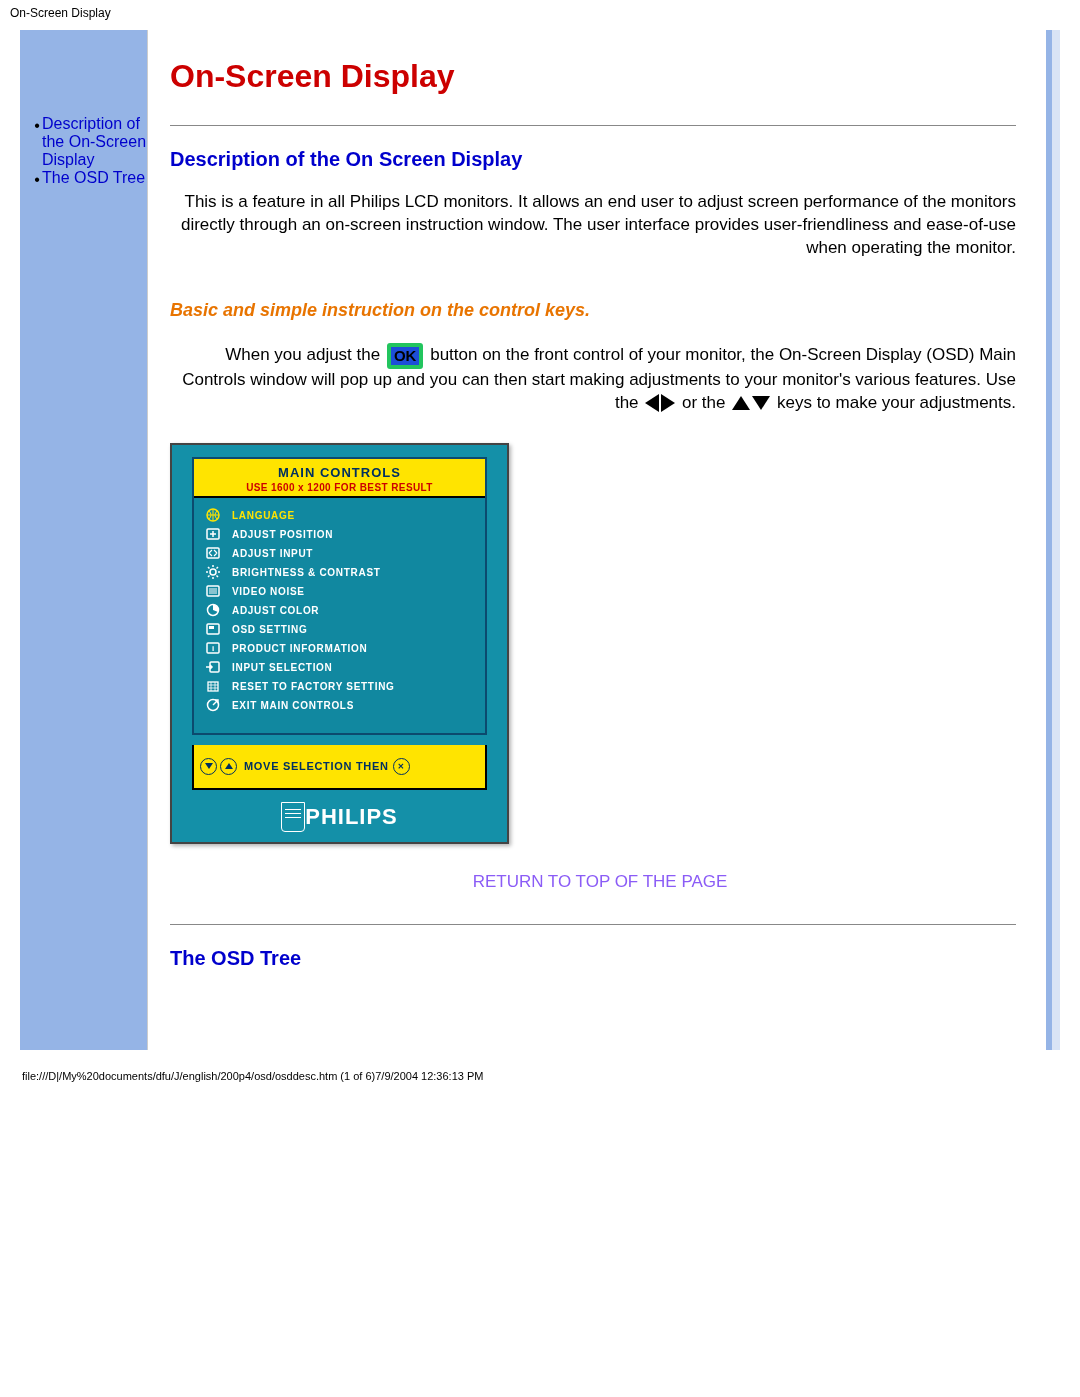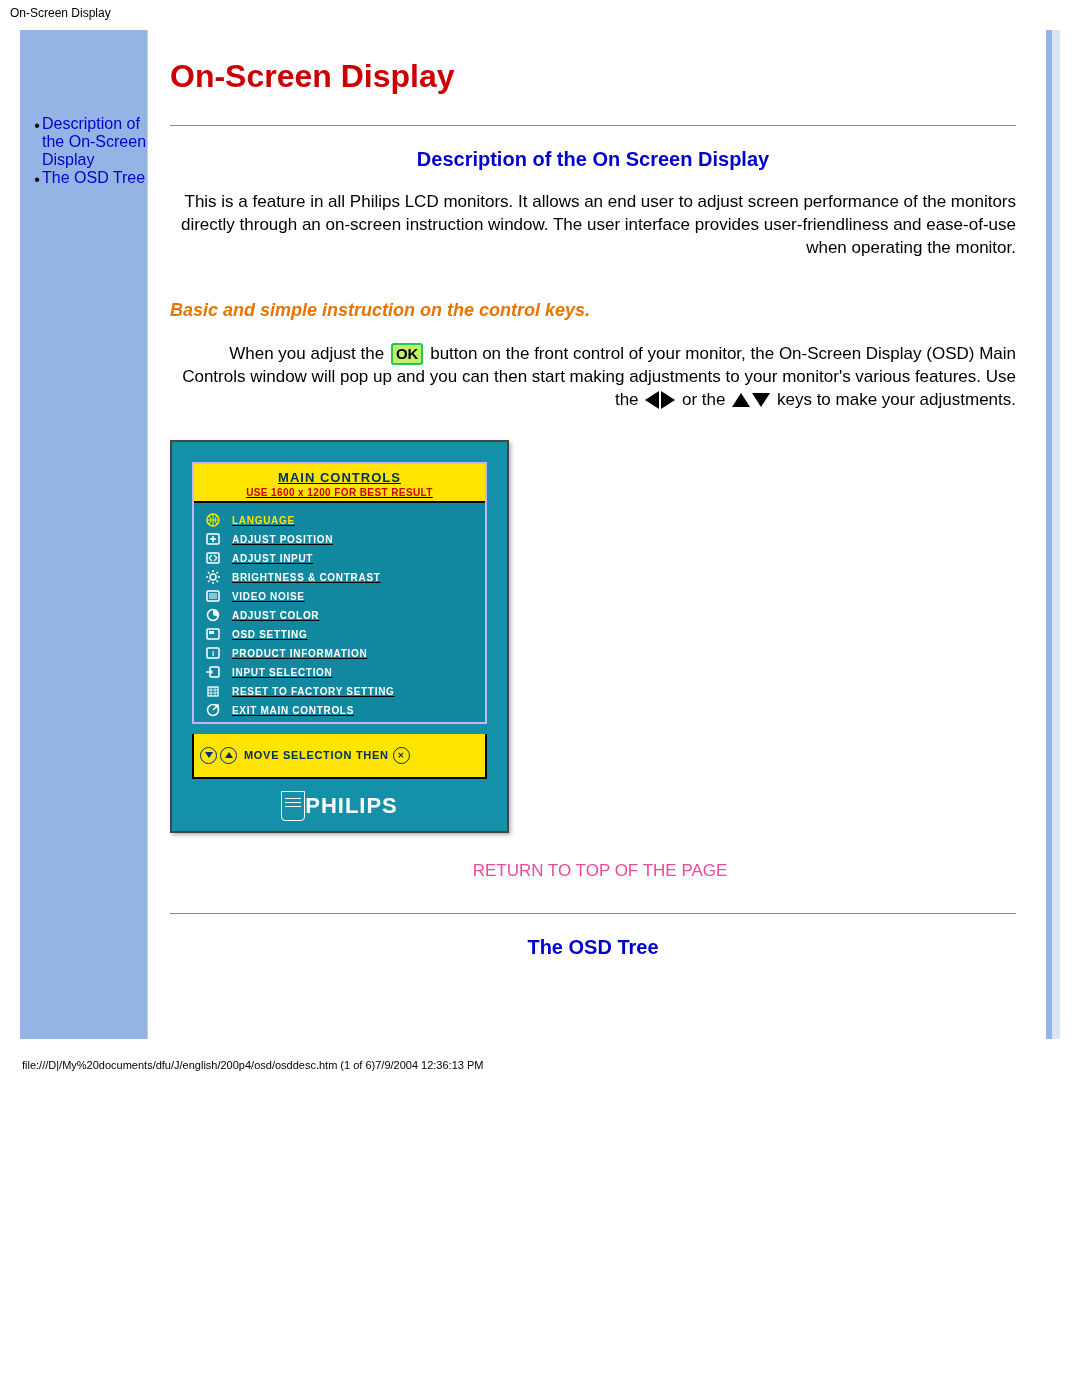--- a/index.html
+++ b/index.html
@@ -62,21 +62,20 @@
   hr.section-rule {
     border: none;
     border-top: 1px solid #888;
     margin: 0 0 22px 0;
   }
   h2.section-head {
     color: #0000cc;
     font-size: 20px;
     font-weight: bold;
     margin: 0 0 20px 0;
-    text-align: center;
   }
   h3.sub-head {
     color: #e87400;
     font-style: italic;
     font-weight: bold;
     font-size: 18px;
     margin: 0 0 22px 0;
   }
   p.body-text {
     font-size: 17px;
@@ -84,27 +83,27 @@
     color: #000;
     margin: 0 0 40px 0;
     text-align: right;
   }
   p.body-text.inline-icons {
     margin-bottom: 28px;
   }
   .ok-btn {
     display: inline-block;
     vertical-align: middle;
-    border: 2px solid #22c55e;
+    border: 4px solid #22c55e;
     border-radius: 3px;
     font-weight: bold;
     font-size: 15px;
     padding: 0 3px;
     line-height: 18px;
-    background: #bef264;
+    background: #1d4ed8;
     margin: 0 2px;
   }
   .arrow-pair {
     display: inline-flex;
     align-items: center;
     vertical-align: middle;
     margin: 0 2px;
   }
   .tri-left {
     width: 0; height: 0;
@@ -134,23 +133,22 @@
   }
   .osd-panel {
     width: 335px;
     background: #1490a8;
     border: 2px solid #444;
     padding: 0;
     margin: 6px 0 28px 0;
     box-shadow: 2px 2px 4px rgba(0,0,0,.3);
   }
   .osd-inner {
-    margin: 20px 20px 10px 20px;
-    border: 2px solid #c4b5fd;
-    text-decoration: underline;
+    margin: 12px 20px 10px 20px;
+    border: 2px solid #0c4a6e;
   }
   .osd-header {
     background: #ffe400;
     text-align: center;
     padding: 6px 0 3px 0;
     border-bottom: 2px solid #000;
   }
   .osd-header .main-line {
     color: #003060;
     font-weight: bold;
@@ -159,21 +157,21 @@
   }
   .osd-header .sub-line {
     color: #cc0000;
     font-weight: bold;
     font-size: 10px;
     letter-spacing: .4px;
     margin-top: 2px;
   }
   .osd-menu {
     background: #1188a0;
-    padding: 8px 10px 2px 10px;
+    padding: 8px 10px 18px 10px;
   }
   .osd-item {
     display: flex;
     align-items: center;
     color: #fff;
     padding: 2.5px 0;
   }
   .osd-item.active .osd-label { color: #ffe400; }
   .osd-icon {
     width: 18px;
@@ -237,21 +235,21 @@
     font-weight: bold;
     font-size: 22px;
     letter-spacing: 1px;
     color: #fff;
   }
   .return-link {
     text-align: center;
     margin: 0 0 32px 0;
   }
   .return-link a {
-    color: #ec4899;
+    color: #8b5cf6;
     text-decoration: none;
     font-size: 17px;
     margin-left: 14px;
   }
   .footer-path {
     font-size: 11px;
     padding: 20px 8px 16px 22px;
     color: #000;
   }
 </style>

